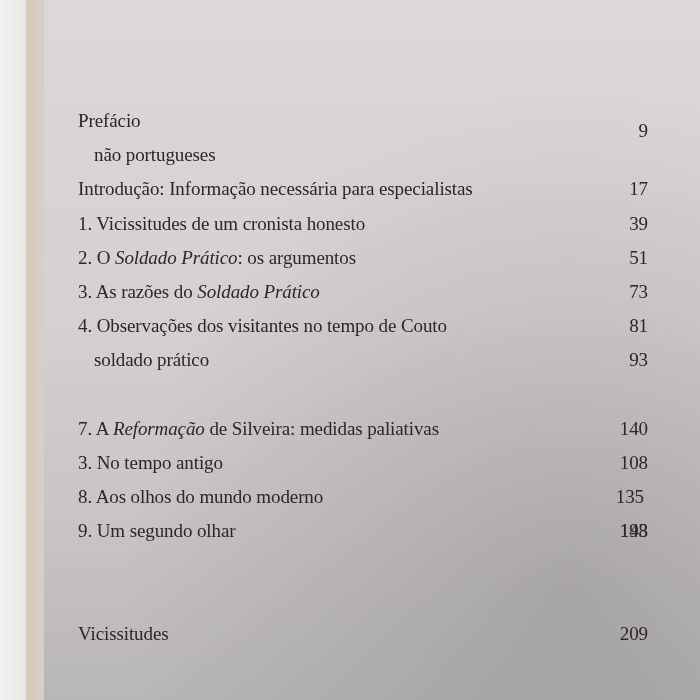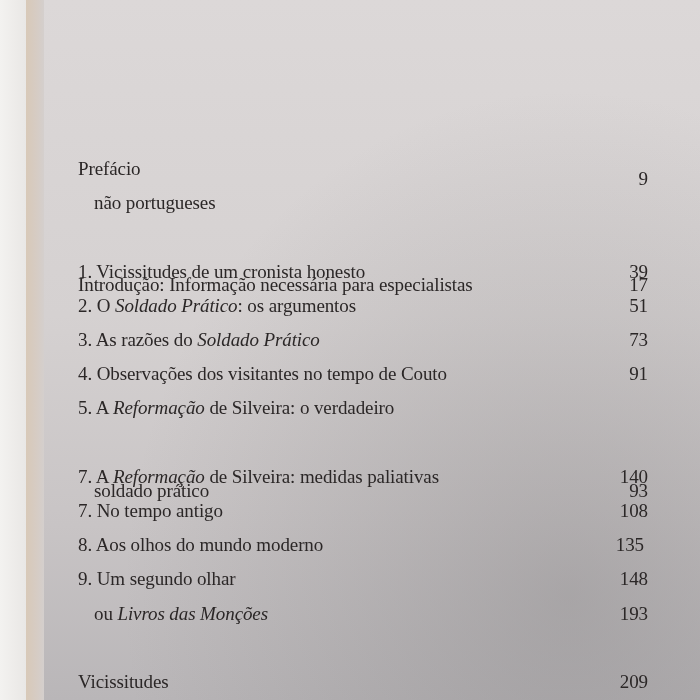--- a/index.html
+++ b/index.html
@@ -43,21 +43,20 @@
     }
     .toc-entry {
       position: relative;
       font-size: 19px;
       line-height: 30px;
       letter-spacing: -0.1px;
     }
     .toc-line {
       display: block;
       white-space: nowrap;
-      margin-top: 48px;
     }
     .toc-line.cont {
       padding-left: 16px;
     }
     .toc-page {
       position: absolute;
       right: 0;
       bottom: 0;
       text-align: right;
     }
@@ -88,44 +87,42 @@
     <div class="toc-entry" style="position: absolute; left: 0px; right: 0px; top: 136.8px; line-height: 34.2px;">
       <span class="toc-line"><span>2. O </span><span class="it">Soldado Prático</span><span>: os argumentos</span></span>
       <span class="toc-page">51</span>
     </div>
     <div class="toc-entry" style="position: absolute; left: 0px; right: 0px; top: 171px; line-height: 34.2px;">
       <span class="toc-line"><span>3. As razões do </span><span class="it">Soldado Prático</span></span>
       <span class="toc-page">73</span>
     </div>
     <div class="toc-entry" style="position: absolute; left: 0px; right: 0px; top: 205.2px; line-height: 34.2px;">
       <span class="toc-line"><span>4. Observações dos visitantes no tempo de Couto</span></span>
-      <span class="toc-page">91</span>
+      <span class="toc-page">81</span>
     </div>
     <div class="toc-entry" style="position: absolute; left: 0px; right: 0px; top: 239.4px; line-height: 34.2px;">
-      <span class="toc-line"><span>5. A </span><span class="it">Reformação</span><span> de Silveira: o verdadeiro</span></span>
       <span class="toc-line cont"><span>soldado prático</span></span>
       <span class="toc-page">93</span>
     </div>
     <div class="toc-entry" style="position: absolute; left: 0px; right: 0px; top: 307.8px; line-height: 34.2px;">
       <span class="toc-line"><span>7. A </span><span class="it">Reformação</span><span> de Silveira: medidas paliativas</span></span>
       <span class="toc-page">140</span>
     </div>
     <div class="toc-entry" style="position: absolute; left: 0px; right: 0px; top: 342px; line-height: 34.2px;">
-      <span class="toc-line"><span>7. No tempo antigo</span></span>
+      <span class="toc-line"><span>3. No tempo antigo</span></span>
       <span class="toc-page">108</span>
     </div>
     <div class="toc-entry" style="position: absolute; left: 0px; right: 4px; top: 376.2px; line-height: 34.2px;">
       <span class="toc-line"><span>8. Aos olhos do mundo moderno</span></span>
       <span class="toc-page">135</span>
     </div>
     <div class="toc-entry" style="position: absolute; left: 0px; right: 0px; top: 410.4px; line-height: 34.2px;">
       <span class="toc-line"><span>9. Um segundo olhar</span></span>
       <span class="toc-page">148</span>
     </div>
     <div class="toc-entry" style="position: absolute; left: 0px; right: 0px; top: 444.6px; line-height: 34.2px;">
-      <span class="toc-line cont"><span>ou </span><span class="it">Livros das Monções</span></span>
       <span class="toc-page">193</span>
     </div>
     <div class="toc-entry" style="position: absolute; left: 0px; right: 0px; top: 513px; line-height: 34.2px;">
       <span class="toc-line"><span>Vicissitudes</span></span>
       <span class="toc-page">209</span>
     </div>
   </div>
 
 </body></html>

